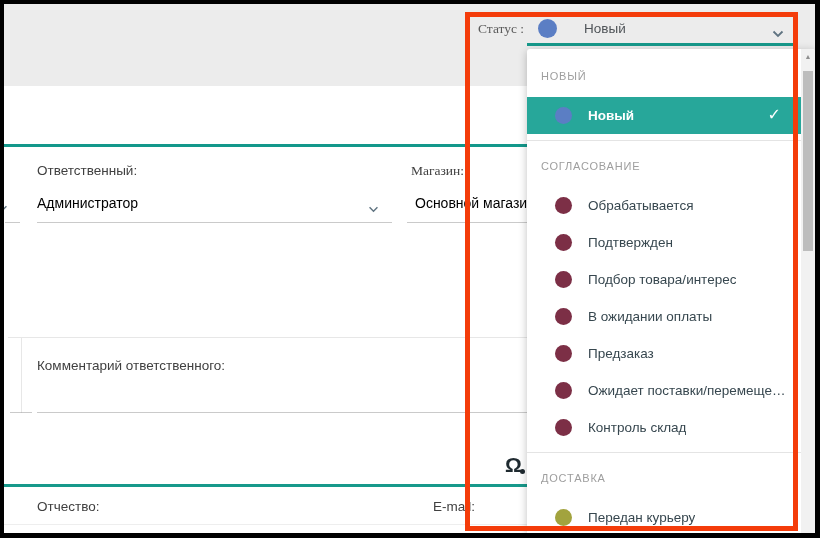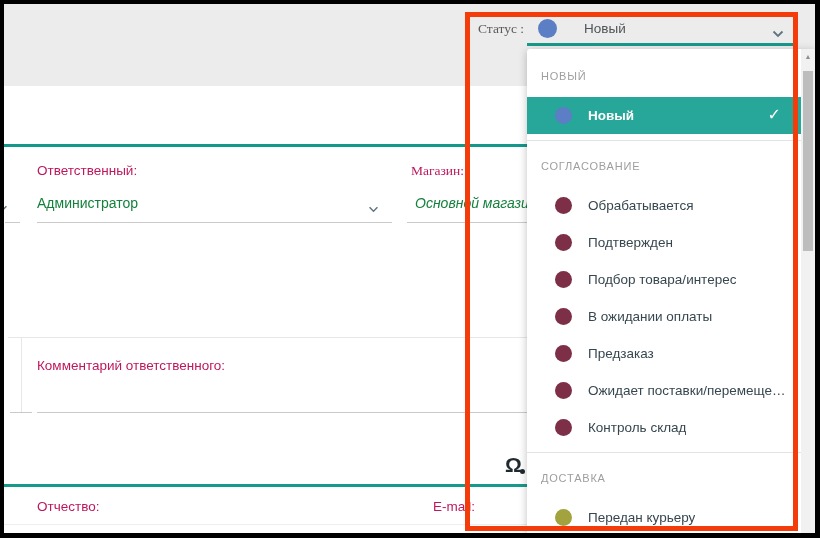--- a/index.html
+++ b/index.html
@@ -24,22 +24,22 @@
   .status-chevron{position:absolute;right:14px;top:13px;}
   .status-underline{position:absolute;left:527px;top:43px;width:271px;height:3px;background:#17998b;z-index:2;}
 
   
   .toolbar{position:absolute;left:4px;top:86px;width:811px;height:58px;background:#fff;border-bottom:3px solid #13988b;z-index:1;box-sizing:content-box;}
   .tb-btn{position:absolute;top:0;height:58px;display:flex;align-items:center;gap:7px;
     font-size:13px;color:#37474f;letter-spacing:.4px;cursor:pointer;background:none;border:none;padding:0;font-family:inherit;}
   .tb-btn svg{display:block;}
 
   
-  .flabel{position:absolute;font-size:13.5px;color:#be185d;z-index:1;white-space:nowrap;}
-  .fvalue{position:absolute;font-size:14px;color:#15803d;z-index:1;white-space:nowrap;}
+  .flabel{position:absolute;font-size:13.5px;color:#404040;z-index:1;white-space:nowrap;}
+  .fvalue{position:absolute;font-size:14px;color:#000000;z-index:1;white-space:nowrap;}
   .underline{position:absolute;height:1px;background:#9e9e9e;opacity:.55;z-index:1;}
   .chevron{z-index:1;}
   .hdivider{position:absolute;height:1px;background:#e7e7e7;z-index:1;}
   .vdivider{position:absolute;width:1px;background:#e7e7e7;z-index:1;}
   .teal-line{position:absolute;height:3px;background:#17998b;z-index:1;}
   .comments-icon{position:absolute;left:505px;top:453px;font-size:21px;font-weight:bold;color:#1f2a30;z-index:1;}
   .comments-icon .dot{position:absolute;left:15px;top:16px;width:5px;height:5px;border-radius:50%;background:#1f2a30;}
 
   
   .dd-panel{position:absolute;left:527px;top:49px;width:288px;height:484px;background:#fff;z-index:10;
@@ -130,21 +130,21 @@
   <div class="flabel" style="left:37px;top:163px;">Ответственный:</div>
   <div class="fvalue" style="left:37px;top:195px;">Администратор</div>
   <span class="chevron" style="position:absolute;left:368px;top:199px;">
     <svg width="11" height="7" viewBox="0 0 12 8">
         <path d="M1.5 1.5L6 6l4.5-4.5" fill="none" stroke="#5f7381" stroke-width="1.6"></path>
       </svg>
   </span>
   <div class="underline" style="left:37px;top:222px;width:355px;"></div>
 
   <div class="flabel" style="left:411px;top:163px;font-family:Liberation Serif, serif;">Магазин:</div>
-  <div class="fvalue" style="left:415px;top:195px;font-style:italic;">Основной магази</div>
+  <div class="fvalue" style="left:415px;top:195px;">Основной магази</div>
   <div class="underline" style="left:407px;top:222px;width:120px;"></div>
 
   <div class="hdivider" style="left:8px;top:337px;width:519px;"></div>
   <div class="vdivider" style="left:21px;top:337px;height:76px;"></div>
   <div class="flabel" style="left:37px;top:358px;">Комментарий ответственного:</div>
   <div class="underline" style="left:10px;top:412px;width:22px;"></div>
   <div class="underline" style="left:37px;top:412px;width:490px;"></div>
 
   <div class="comments-icon"><span>Ω</span><span class="dot"></span></div>
   <div class="teal-line" style="left:4px;top:484px;width:523px;"></div>

